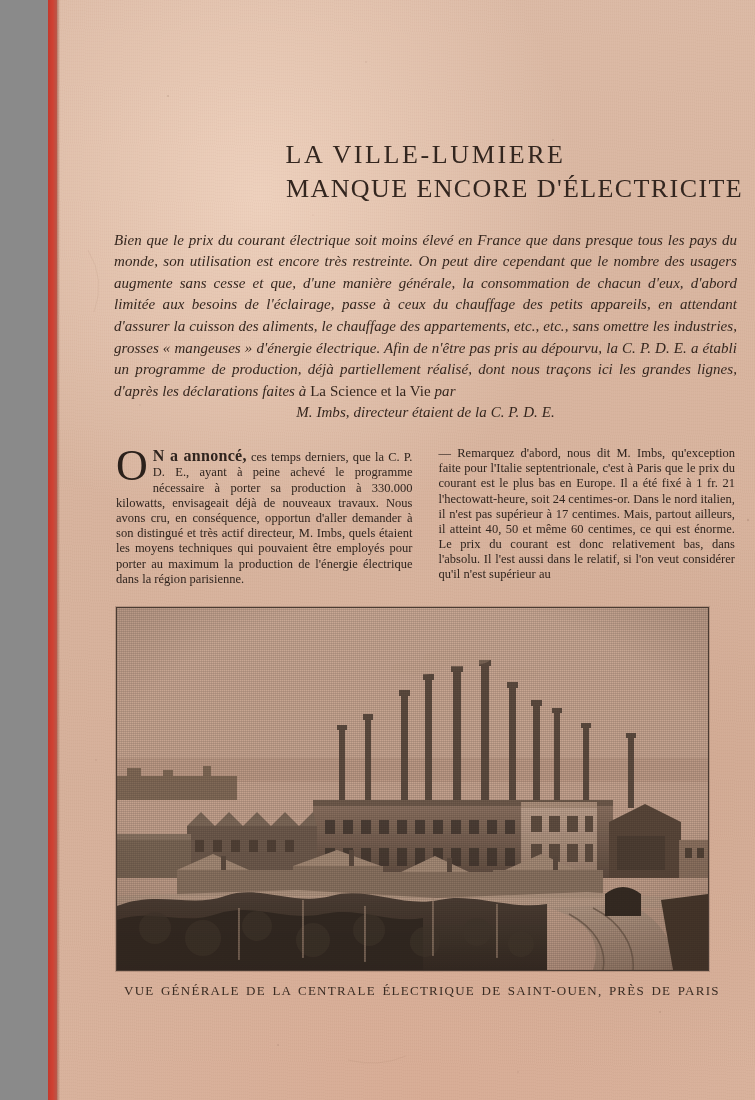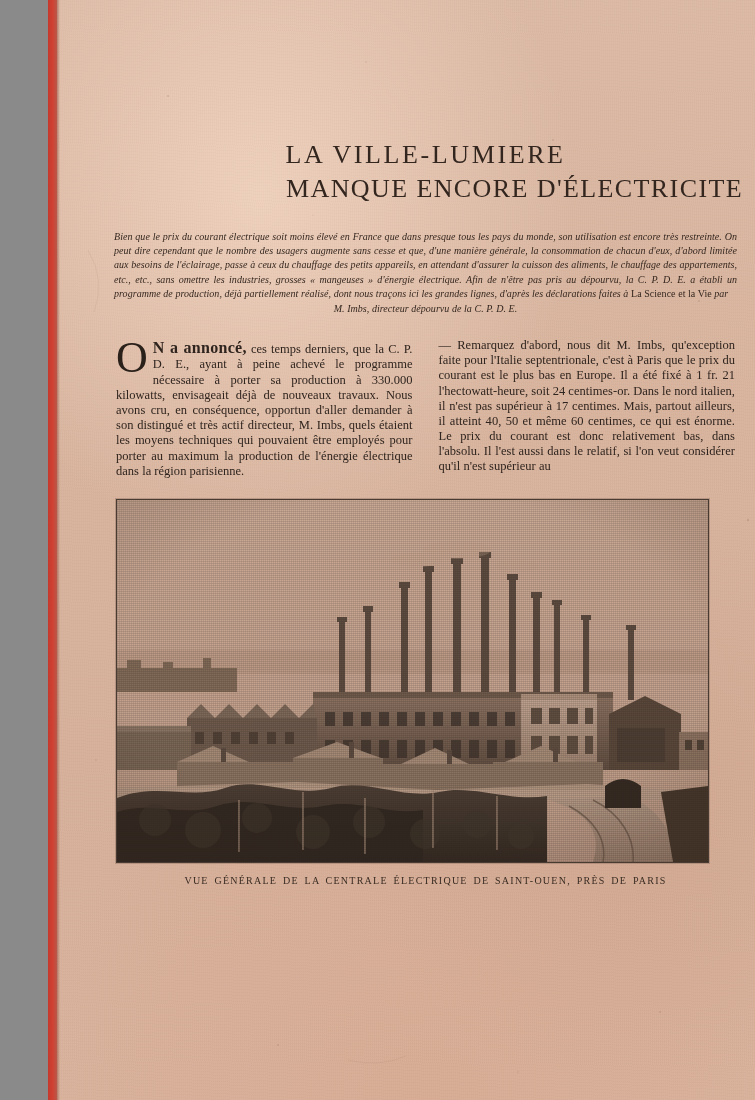--- a/index.html
+++ b/index.html
@@ -78,21 +78,21 @@
     letter-spacing: 0.5px;
     color: #39291f;
     font-weight: bold;
   }
   .byline .sm { font-weight: bold; letter-spacing: 0.3px; }
 
   
   .standfirst {
     margin: 24px 6px 0 6px;
     font-style: italic;
-    font-size: 10px;
+    font-size: 15px;
     line-height: 1.44;
     text-align: justify;
     color: #35271f;
     letter-spacing: 0.05px;
   }
   .standfirst .roman { font-style: normal; }
   .standfirst .last { text-align: center; display: block; }
 
   
   .columns {
@@ -140,22 +140,22 @@
       repeating-linear-gradient(90deg, rgba(40,30,25,0.30) 0 1px, rgba(255,255,255,0) 1px 2px);
     pointer-events: none;
   }
   .photo-vignette {
     position: absolute; inset: 0;
     background: radial-gradient(ellipse 90% 85% at 50% 45%, rgba(0,0,0,0) 55%, rgba(60,40,30,0.28) 100%);
     pointer-events: none;
   }
   .caption {
     margin: 12px 8px 0 8px;
-    text-align: center;
-    font-size: 10px;
+    text-align: left;
+    font-size: 13px;
     letter-spacing: 1.25px;
     color: #3a2c23;
     word-spacing: 2px;
   }
 </style>
 </head>
 <body>
 
 <div class="page">
   <div class="paper-base"></div>
@@ -192,21 +192,21 @@
 
   <div class="content">
 
     <div class="title-block">
       <div class="title-line l1">LA VILLE-LUMIERE</div>
       <div class="title-line l2">MANQUE ENCORE D'ÉLECTRICITE</div>
     </div>
 
     <div class="standfirst">
       <span>Bien que le prix du courant électrique soit moins élevé en France que dans presque tous les pays du monde, son utilisation est encore très restreinte. On peut dire cependant que le nombre des usagers augmente sans cesse et que, d'une manière générale, la consommation de chacun d'eux, d'abord limitée aux besoins de l'éclairage, passe à ceux du chauffage des petits appareils, en attendant d'assurer la cuisson des aliments, le chauffage des appartements, etc., etc., sans omettre les industries, grosses « mangeuses » d'énergie électrique. Afin de n'être pas pris au dépourvu, la C. P. D. E. a établi un programme de production, déjà partiellement réalisé, dont nous traçons ici les grandes lignes, d'après les déclarations faites à </span><span class="roman">La Science et la Vie</span><span> par</span>
-      <span class="last">M. Imbs, directeur dépourvu de la C. P. D. E.</span>
+      <span class="last">M. Imbs, directeur étaient de la C. P. D. E.</span>
     </div>
 
     <div class="columns">
       <div class="col">
         <p><span class="dropcap">O</span><span class="smallcaps">N a annoncé,</span><span> ces temps derniers, que la C. P. D. E., ayant à peine achevé le programme nécessaire à porter sa production à 330.000 kilowatts, envisageait déjà de nouveaux travaux. Nous avons cru, en conséquence, opportun d'aller demander à son distingué et très actif directeur, M. Imbs, quels étaient les moyens techniques qui pouvaient être employés pour porter au maximum la production de l'énergie électrique dans la région parisienne.</span></p>
       </div>
       <div class="col">
         <p><span>— Remarquez d'abord, nous dit M. Imbs, qu'exception faite pour l'Italie septentrionale, c'est à Paris que le prix du courant est le plus bas en Europe. Il a été fixé à 1 fr. 21 l'hectowatt-heure, soit 24 centimes-or. Dans le nord italien, il n'est pas supérieur à 17 centimes. Mais, partout ailleurs, il atteint 40, 50 et même 60 centimes, ce qui est énorme. Le prix du courant est donc relativement bas, dans l'absolu. Il l'est aussi dans le relatif, si l'on veut considérer qu'il n'est supérieur au</span></p>
       </div>
     </div>

